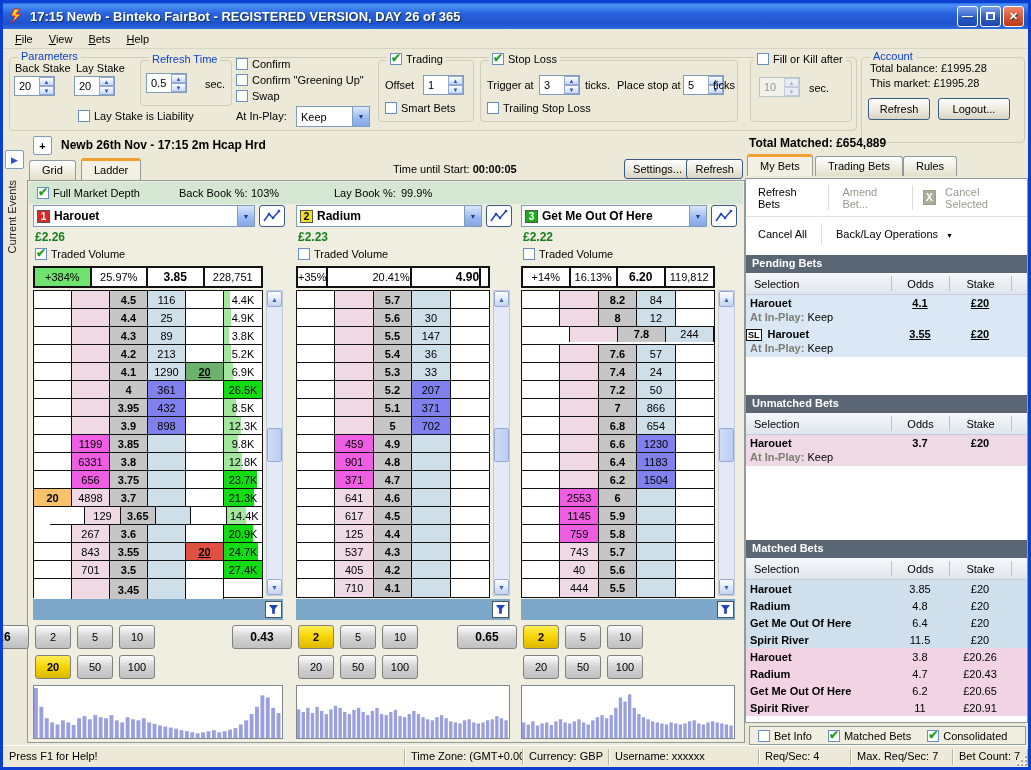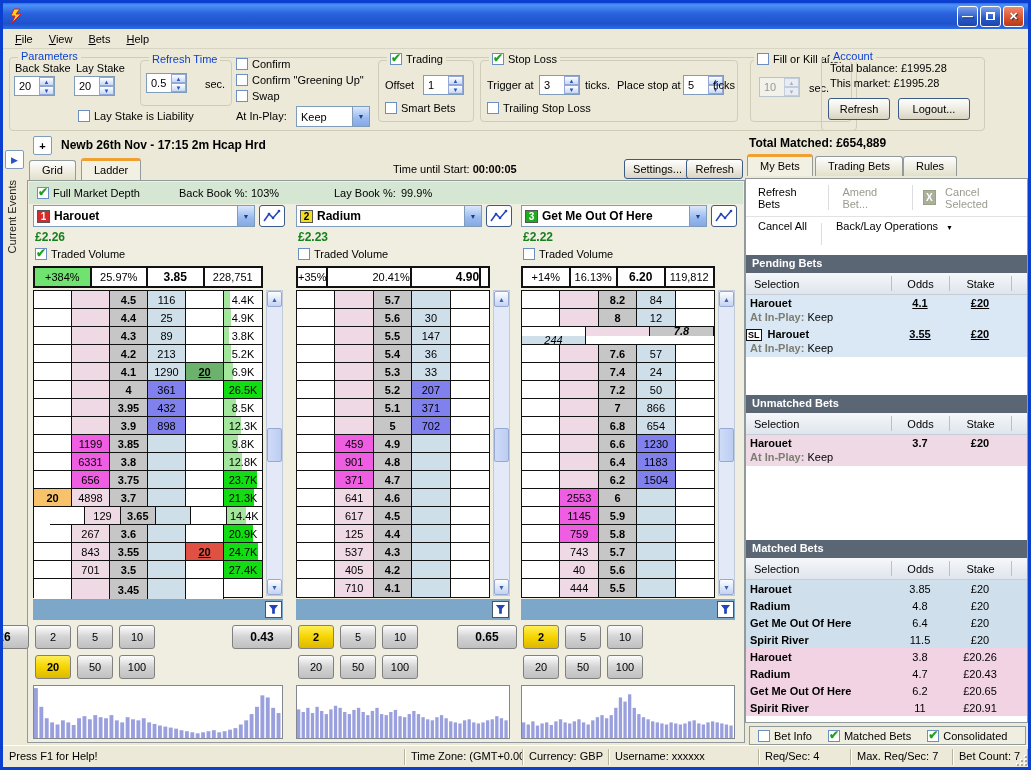--- a/index.html
+++ b/index.html
@@ -110,21 +110,21 @@
   .sbtn.sel{background:linear-gradient(180deg,#ffee55,#f5d400 50%,#dcb900);font-weight:bold;}
   .sbtn.tick{font-weight:bold;font-size:12px;}
   .hist{position:absolute;left:0;top:480px;height:54px;border:1px solid #828790;background:#fff;}
   .hist svg{display:block;width:100%;height:100%;}
   
   #rightpanel{position:absolute;left:742px;top:131px;width:283px;height:611px;}
   #totmatched{position:absolute;left:4px;top:2px;font-weight:bold;font-size:12px;}
   #rtabs{position:absolute;left:2px;top:20px;right:0;height:24px;}
   #rcontent{position:absolute;left:0;top:44px;width:283px;height:545px;border:1px solid #919b9c;background:#fff;overflow:hidden;}
   .tb1{height:38px;display:flex;align-items:center;padding:0 8px;border-bottom:1px solid #e2e2e2;}
-  .tb2{height:34px;display:flex;padding:0 8px;}
+  .tb2{height:34px;display:flex;align-items:center;padding:0 8px;}
   .tbtn{padding:3px 4px;}
   .tbtn.dis{color:#9a9a8e;}
   .vsep{width:1px;align-self:stretch;background:#dcdcdc;margin:6px 10px;}
   .xicon{width:15px;height:15px;background:#aab09a;border:1px solid #98a088;color:#fff;font-weight:bold;font-size:10px;
      display:inline-flex;align-items:center;justify-content:center;margin-right:5px;}
   .ddarr{font-size:7px;margin-left:8px;}
   .shdr{height:18px;background:#5a6673;color:#fff;font-weight:bold;padding:2px 6px;margin-top:4px;}
   .chdr{height:22px;display:grid;grid-template-columns:1fr 58px 62px 16px;align-items:center;
      background:linear-gradient(#f5f7fa,#dfe5ec);border-bottom:1px solid #c6cdd6;}
   .chdr div{padding-left:8px;}
@@ -152,20 +152,21 @@
 </style>
 </head>
 <body>
 
 <div id="app">
 
   <div id="titlebar">
     <svg class="ticon" viewBox="0 0 18 16">
       <path d="M7 1 L13 1 L9 6 L14 6 L5 15 L8 8 L4 8 Z" fill="#ffd21e" stroke="#c23"></path>
     </svg>
+    <span>17:15 Newb - Binteko FairBot - REGISTERED VERSION, DAY 26 of 365</span>
     <span class="tspace"></span>
     <span class="wbtn">—</span>
     <span class="wbtn">
         <span class="maxglyph"></span>
       </span>
     <span class="wbtn close">✕</span>
   </div>
 
   <div id="menubar">
       <span class="menu-item"><u>F</u>ile</span>
@@ -279,21 +280,21 @@
         <span class="sval">10</span>
         <span class="arr">
             <span>▲</span>
             <span>▼</span>
           </span>
       </span>
       <span class="fld" style="left:58px;top:21px;">sec.</span>
     </div>
   </div>
 
-  <div class="gb" style="left:818px;top:54px;width:164px;height:74px;">
+  <div class="gb" style="left:858px;top:54px;width:164px;height:86px;">
     <span class="glab">Account</span>
     <span class="fld" style="left:8px;top:4px;">
       <span>Total balance:</span>
       <span>£1995.28</span>
     </span>
     <span class="fld" style="left:8px;top:19px;">
       <span>This market:</span>
       <span>£1995.28</span>
     </span>
     <span class="btn fld" style="left:6px;top:40px;width:62px;height:22px;">Refresh</span>
@@ -827,21 +828,21 @@
                 <div class="lcell c-b">84</div>
                 <div class="lcell c-w"></div>
               </div>
               <div class="lrow" style="grid-template-columns: repeat(5, 1fr);">
                 <div class="lcell c-w"></div>
                 <div class="lcell c-p"></div>
                 <div class="lcell c-price">8</div>
                 <div class="lcell c-b">12</div>
                 <div class="lcell c-w"></div>
               </div>
-              <div class="lrow" style="grid-template-columns: repeat(3, 1fr); font-style: italic;">
+              <div class="lrow" style="grid-template-columns: repeat(4, 1fr);">
                 <div class="lcell c-w"></div>
                 <div class="lcell c-p"></div>
                 <div class="lcell c-price">7.8</div>
                 <div class="lcell c-b">244</div>
                 <div class="lcell c-w"></div>
               </div>
               <div class="lrow" style="grid-template-columns: repeat(5, 1fr);">
                 <div class="lcell c-w"></div>
                 <div class="lcell c-p"></div>
                 <div class="lcell c-price">7.6</div>

